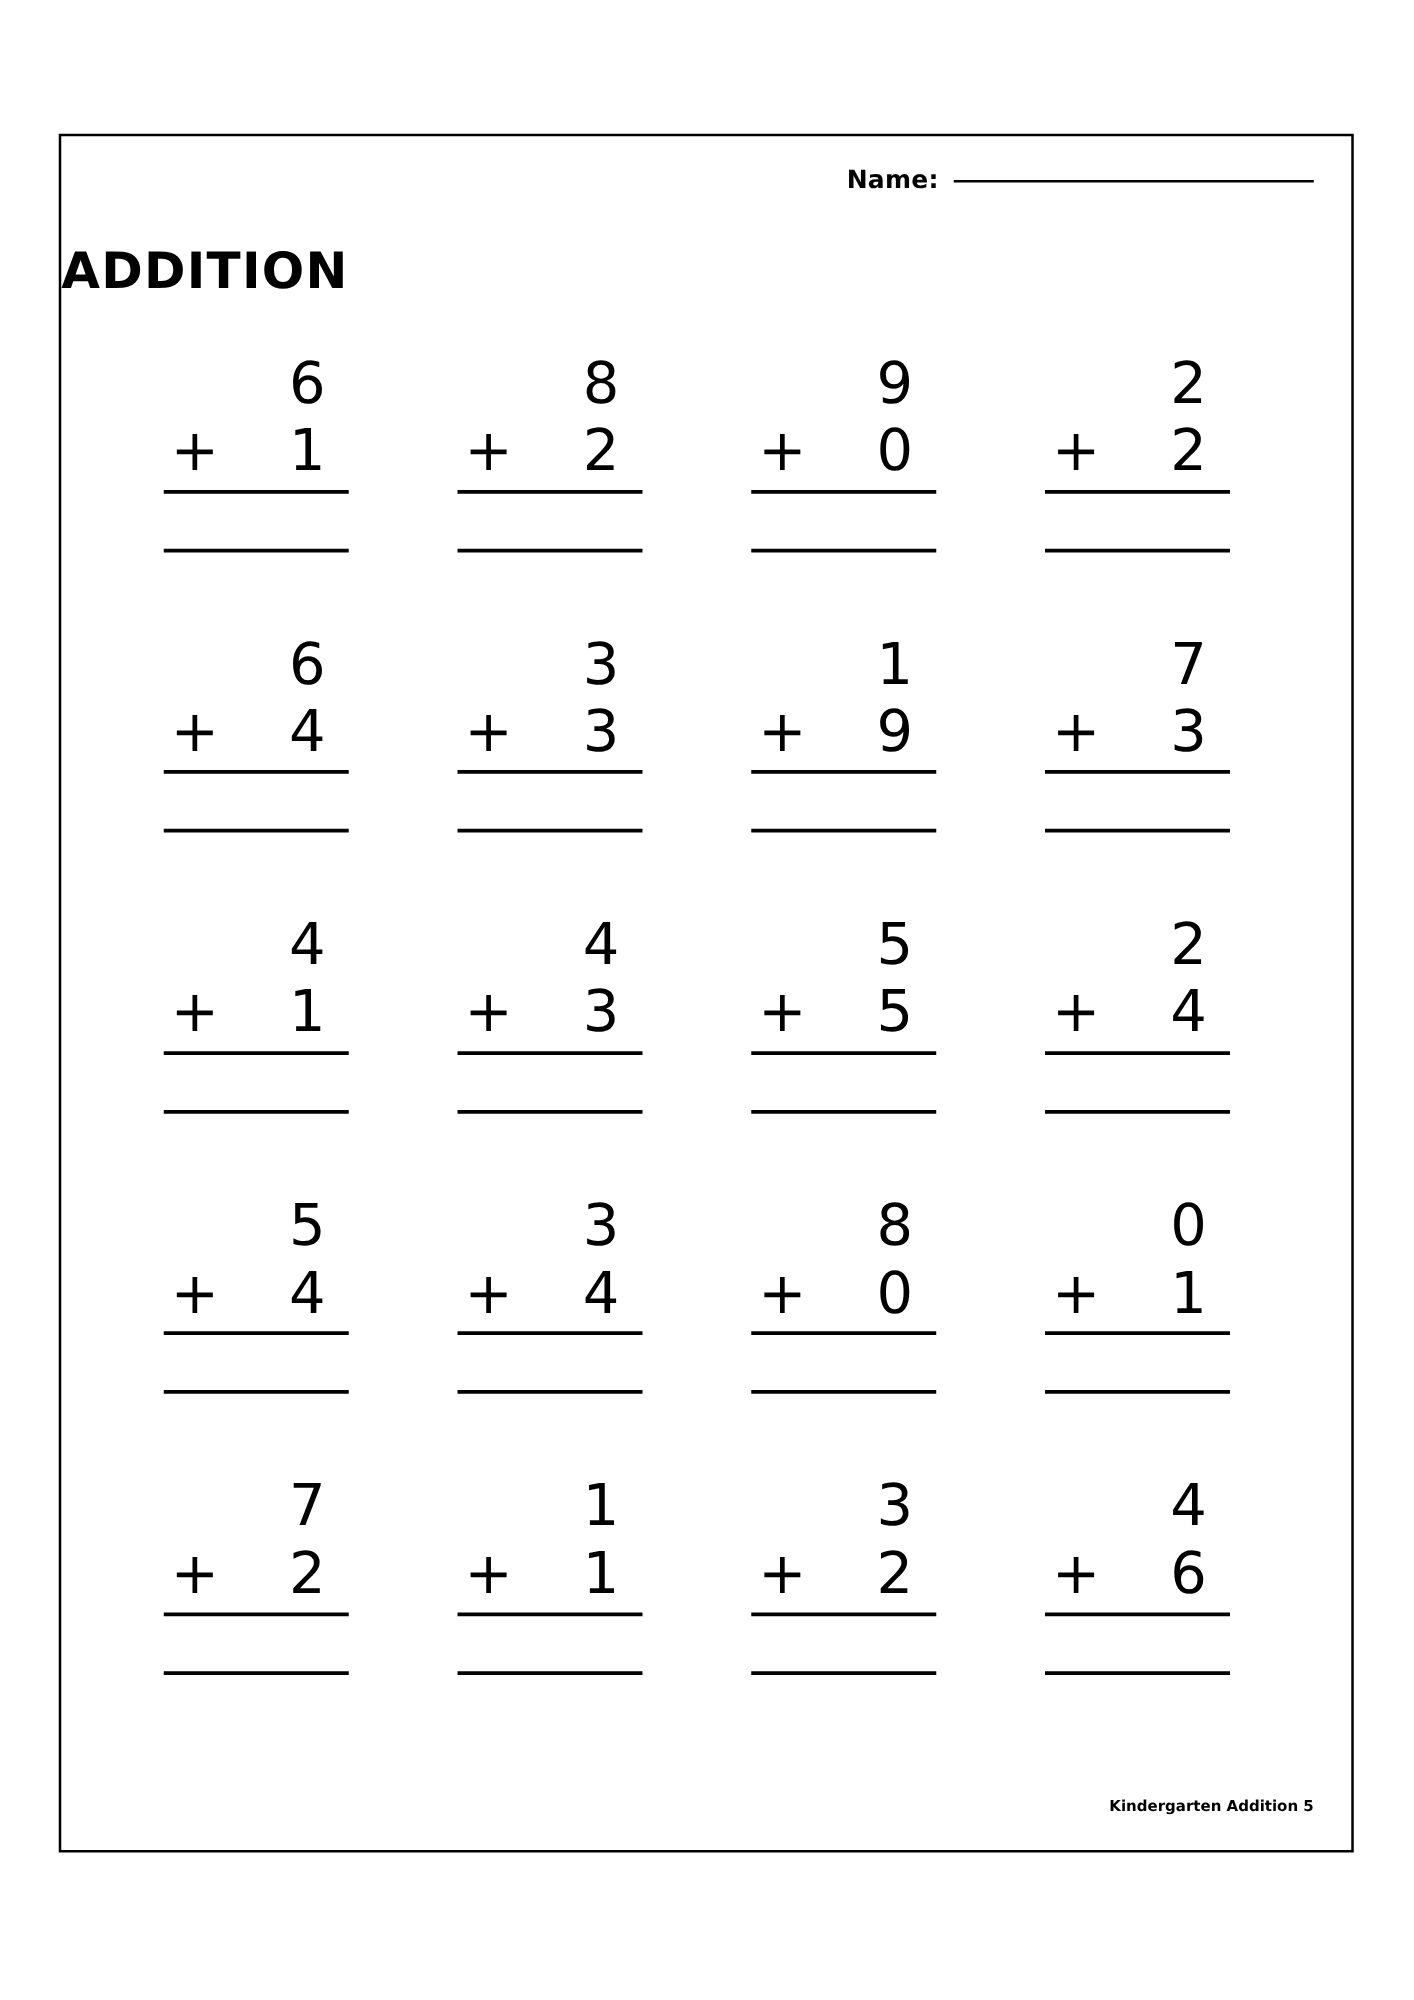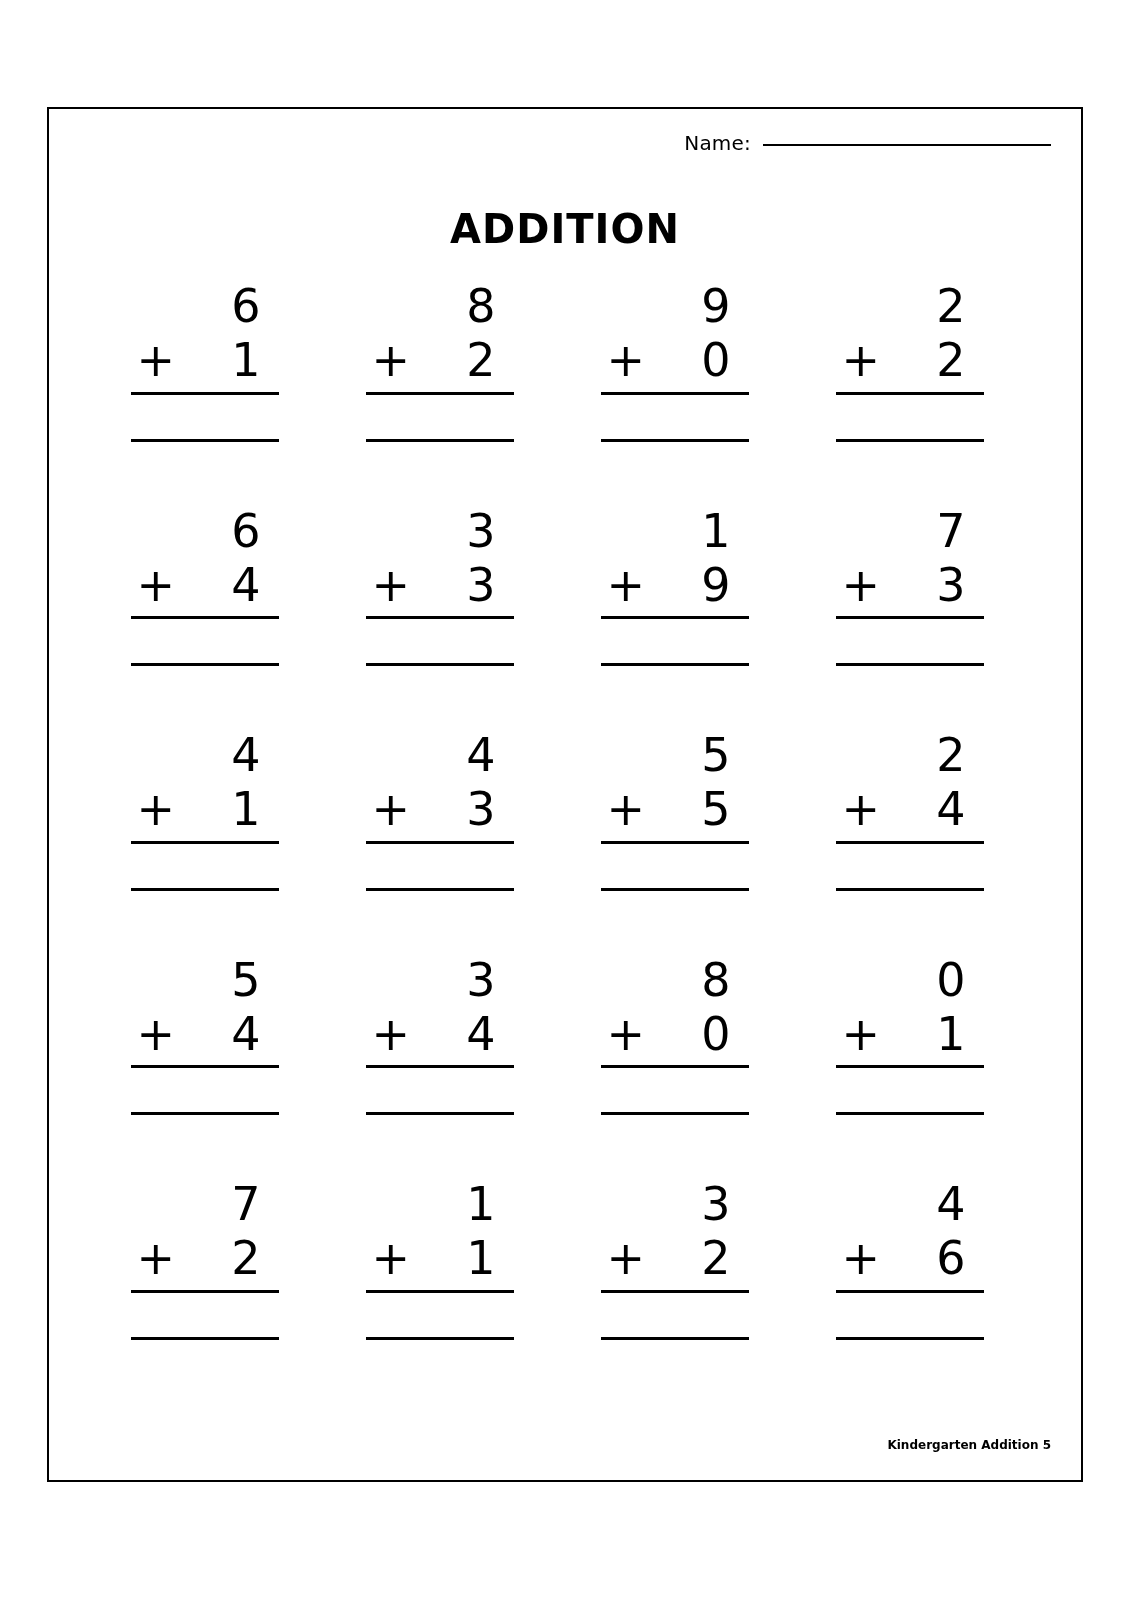--- a/index.html
+++ b/index.html
@@ -28,41 +28,39 @@
     position: absolute;
     right: 0px;
     top: 22px;
     display: flex;
     align-items: baseline;
     gap: 12px;
     padding-right: 0px;
   }
   .name-label {
     font-size: 20px;
-    font-weight: 400;
+    font-weight: 700;
     letter-spacing: 0.2px;
   }
   .name-line {
     display: inline-block;
     width: 288px;
     border-bottom: 2px solid #000000;
     height: 1px;
     position: relative;
     top: -4px;
   }
   .title {
     position: absolute;
     top: 85px;
     left: 0;
     width: 100%;
-    text-align: center;
     font-size: 40px;
     font-weight: bold;
     letter-spacing: 1px;
-    margin-top: 12px;
   }
   .grid {
     position: absolute;
     top: 170px;
     left: 38px;
     width: 940px;
     display: grid;
     grid-template-columns: repeat(4, 1fr);
     row-gap: 62px;
     column-gap: 0px;

